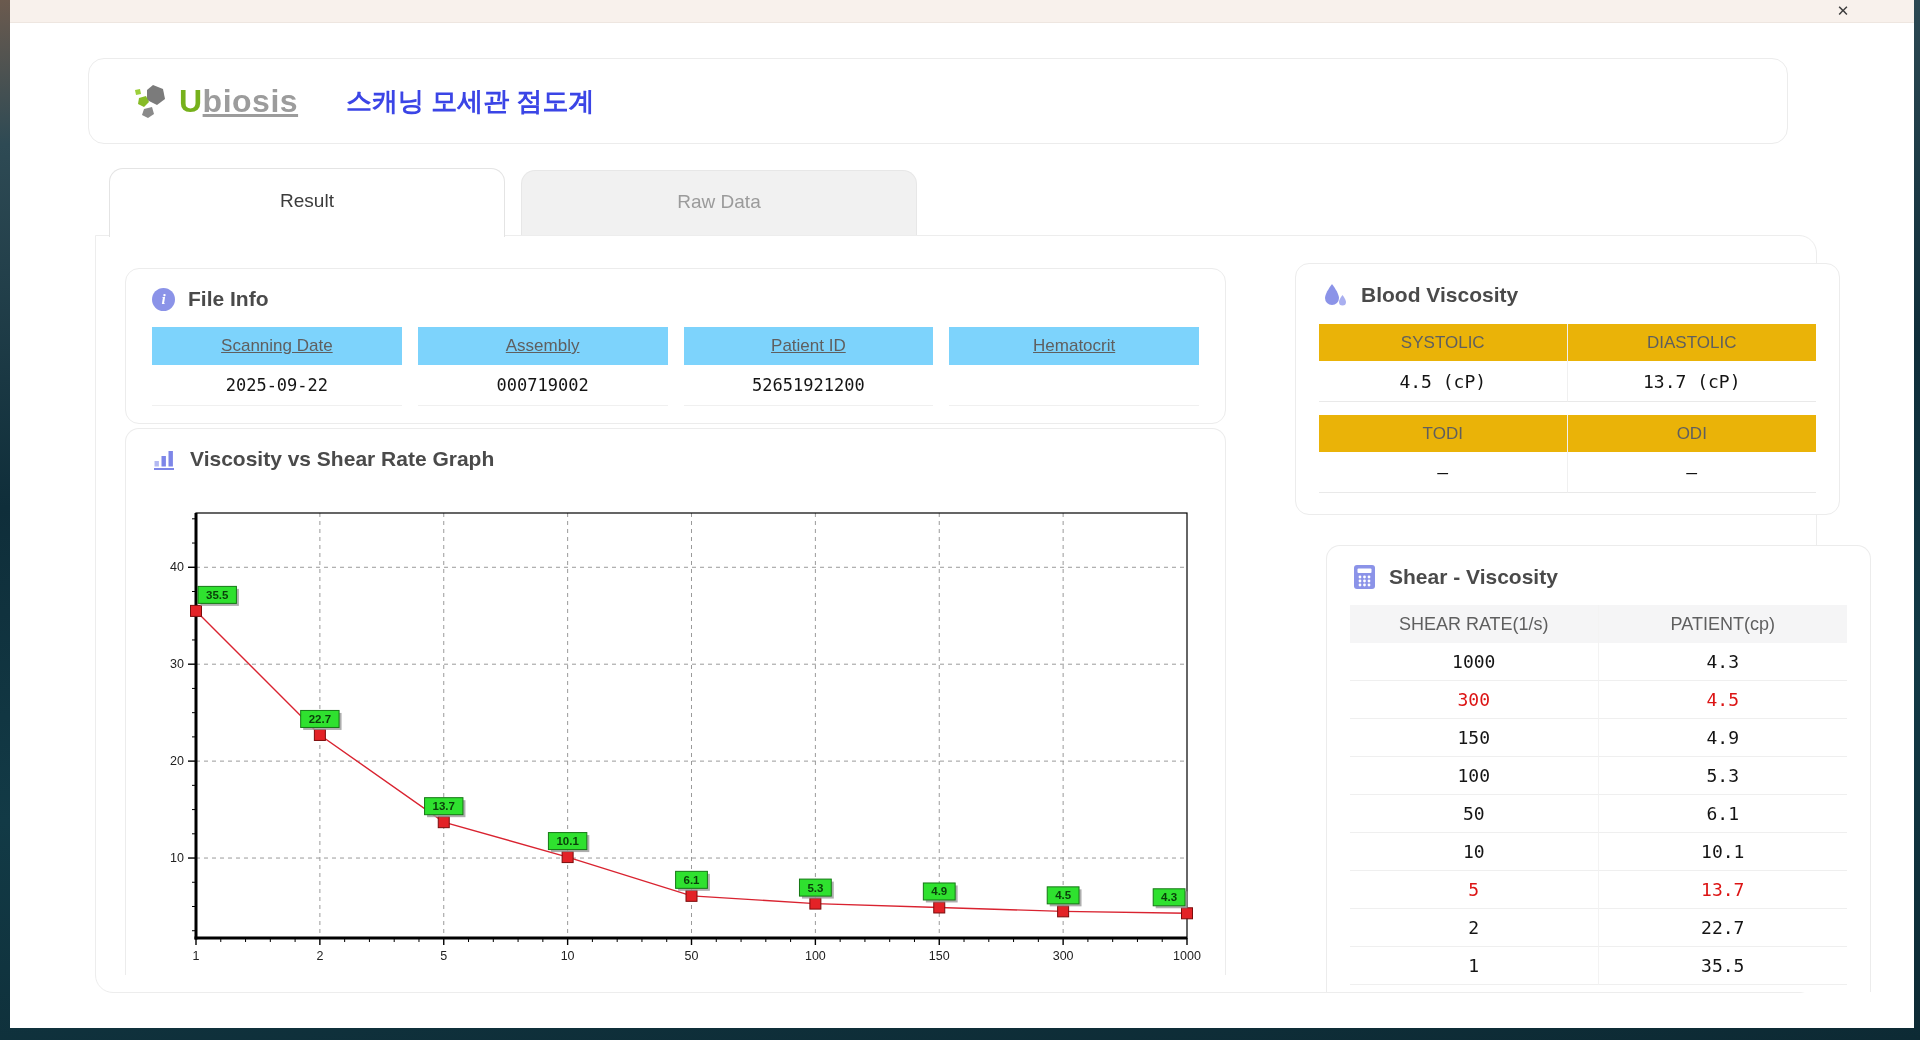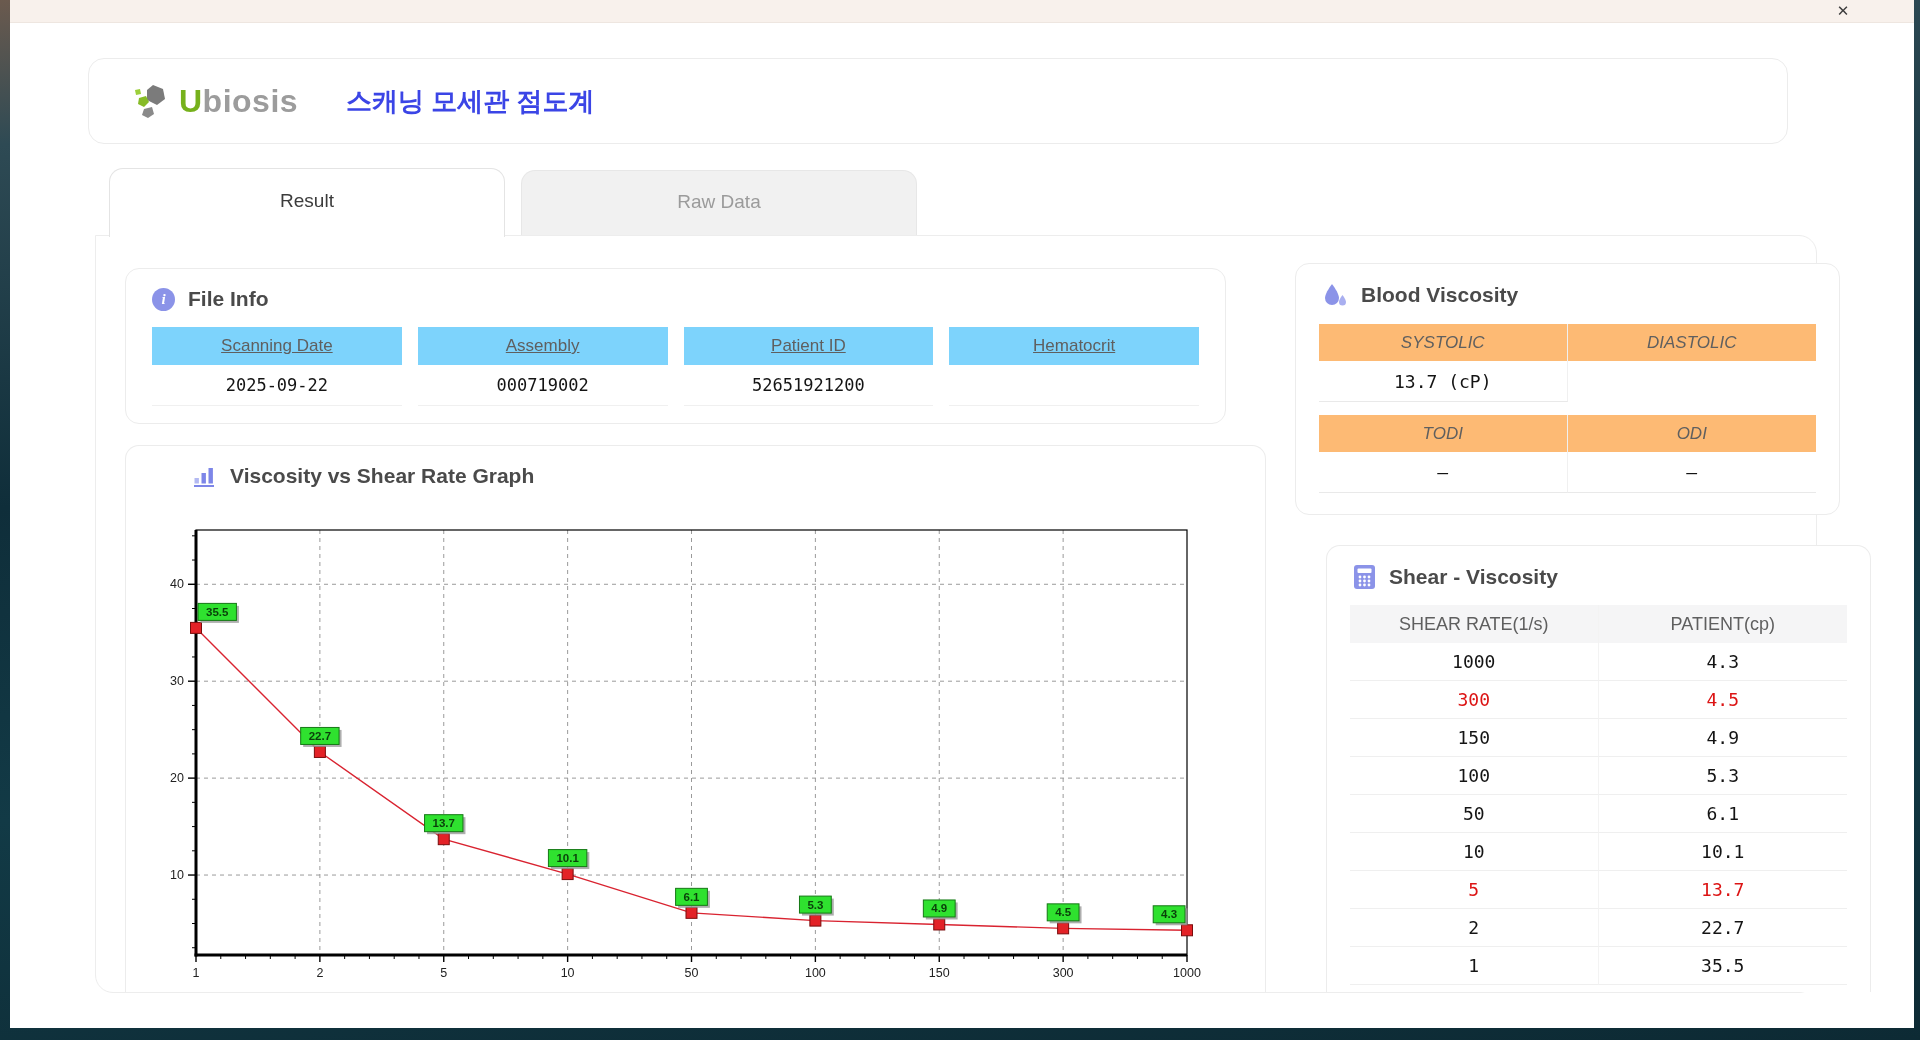--- a/index.html
+++ b/index.html
@@ -12,51 +12,51 @@
   .titlebar { position:absolute; left:0; top:0; width:100%; height:22px; background:#f8f1ec; border-bottom:1px solid #eee6e0; }
   .close-btn { position:absolute; right:60px; top:1px; width:22px; height:20px; text-align:center; line-height:20px;
                font-size:15px; color:#3c3c3c; cursor:default; }
   
   .header-card { position:absolute; left:78px; top:58px; width:1698px; height:84px;
                  border:1px solid #ececec; border-radius:16px; background:#fff;
                  display:flex; align-items:center; }
   .logo { display:flex; align-items:center; gap:6px; margin-left:42px; }
   .logo-text { font-size:32px; font-weight:bold; letter-spacing:0.5px; }
   .logo-text .u { color:#76b11c; }
-  .logo-text .rest { color:#9c9c9c; font-weight:bold; }
+  .logo-text .rest { color:#9c9c9c; font-weight:bold;text-decoration:underline; }
   .app-title { margin-left:48px; font-size:26px; font-weight:bold; color:#3b45e6; }
   
   .tab { position:absolute; text-align:center; font-weight:normal; font-size:19px; }
   .tab-result { left:99px; top:168px; width:394px; height:68px; line-height:64px; background:#fff;
                 border:1px solid #e4e4e4; border-bottom:none; border-radius:14px 14px 0 0; color:#3c3c3c; z-index:3; }
   .tab-raw { left:511px; top:170px; width:394px; height:65px; line-height:62px; background:#f1f1f1;
              border:1px solid #e7e7e7; border-bottom:none; border-radius:14px 14px 0 0; color:#9b9b9b; z-index:1; }
   
   .panel { position:absolute; left:85px; top:235px; width:1720px; height:756px;
            border:1px solid #ededed; border-radius:0 18px 18px 18px; background:#fff; z-index:2; }
   .card { position:absolute; background:#fff; border:1px solid #ececec; border-radius:14px; }
   .card-fileinfo { left:29px; top:32px; width:1099px; height:154px; }
-  .card-graph    { left:29px; top:209px; width:1099px; height:546px; border-bottom:none; border-radius:14px 14px 0 0;padding-left:40px; }
+  .card-graph    { left:29px; top:192px; width:1099px; height:546px; border-bottom:none; border-radius:14px 14px 0 0; }
   .card-blood    { left:1162px; top:27px; width:543px; height:250px;margin-left:37px; }
   .card-shear    { left:1230px; top:309px; width:543px; height:446px; border-bottom:none; border-radius:14px 14px 0 0; }
   .section-title { display:flex; align-items:center; gap:13px; font-size:21px; font-weight:bold; color:#4a4a4a;
                    padding:18px 0 0 26px; }
   .icon-badge { width:23px; height:23px; border-radius:50%; background:#8b93e8; color:#fff; font-family:"Liberation Serif",serif;
                 font-style:italic; font-weight:bold; font-size:15px; text-align:center; line-height:23px; flex:0 0 auto; }
   
   .fi-grid { display:grid; grid-template-columns:repeat(4, 1fr); gap:16px; margin:16px 26px 0 26px; }
   .cell { height:38px; display:flex; align-items:center; justify-content:center; }
   .cell.head { background:#7dd3fc; color:#5f5f5f; font-size:17px;text-decoration:underline; }
   .cell.val { height:40px; color:#141414; font-size:17px; border-bottom:1px solid #f0f0f0;
               font-family:"DejaVu Sans Mono", monospace; }
   
   .bv-table { margin:16px 23px 0 23px; }
   .bv-row { display:grid; grid-template-columns:1fr 1fr; }
-  .bv-row.head div { background:#fdba74; color:#5f5f5f; font-size:17px; height:37px;
-                     display:flex; align-items:center; justify-content:center;font-style:italic; }
+  .bv-row.head div { background:#eab308; color:#5f5f5f; font-size:17px; height:37px;
+                     display:flex; align-items:center; justify-content:center; }
   .bv-row.vals div { height:40px; display:flex; align-items:center; justify-content:center; color:#141414;
                      font-size:18px; border-bottom:1px solid #e9e9e9; font-family:"DejaVu Sans Mono", monospace; }
   .bv-row div:first-child { border-right:1px solid #f0f0f0; }
   .bv-gap { height:13px; }
   
   .sv-table { margin:15px 23px 0 23px; }
   .sv-row { display:grid; grid-template-columns:1fr 1fr; }
   .sv-row.head div { background:#f5f5f6; color:#5f5f5f; font-size:18px; height:38px;
                      display:flex; align-items:center; justify-content:center; }
   .sv-row.data div { height:37px; display:flex; align-items:center; justify-content:center; color:#141414;
@@ -263,20 +263,21 @@
             <path d="M20.5,13 C20.5,13 17,17.5 17,20 a3.5,3.5 0 0 0 7,0 C24,17.5 20.5,13 20.5,13 Z" fill="#a9aff0"></path>
           </svg>
           <span>Blood Viscosity</span>
         </div>
         <div class="bv-table">
           <div class="bv-row head">
             <div>SYSTOLIC</div>
             <div>DIASTOLIC</div>
           </div>
           <div class="bv-row vals">
+            <div>4.5 (cP)</div>
             <div>13.7 (cP)</div>
           </div>
           <div class="bv-gap"></div>
           <div class="bv-row head">
             <div>TODI</div>
             <div>ODI</div>
           </div>
           <div class="bv-row vals">
             <div>–</div>
             <div>–</div>

